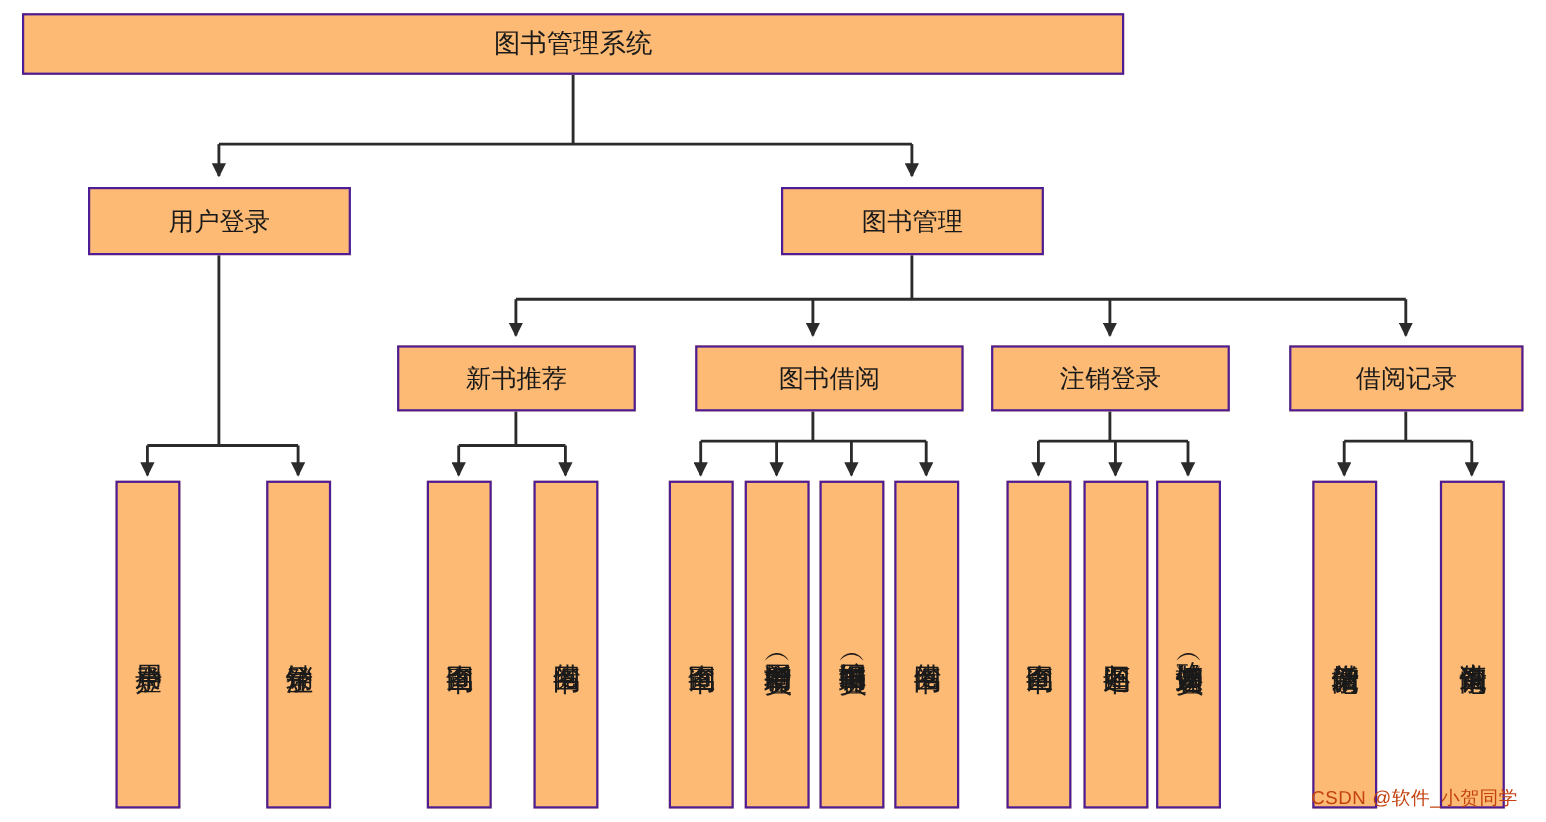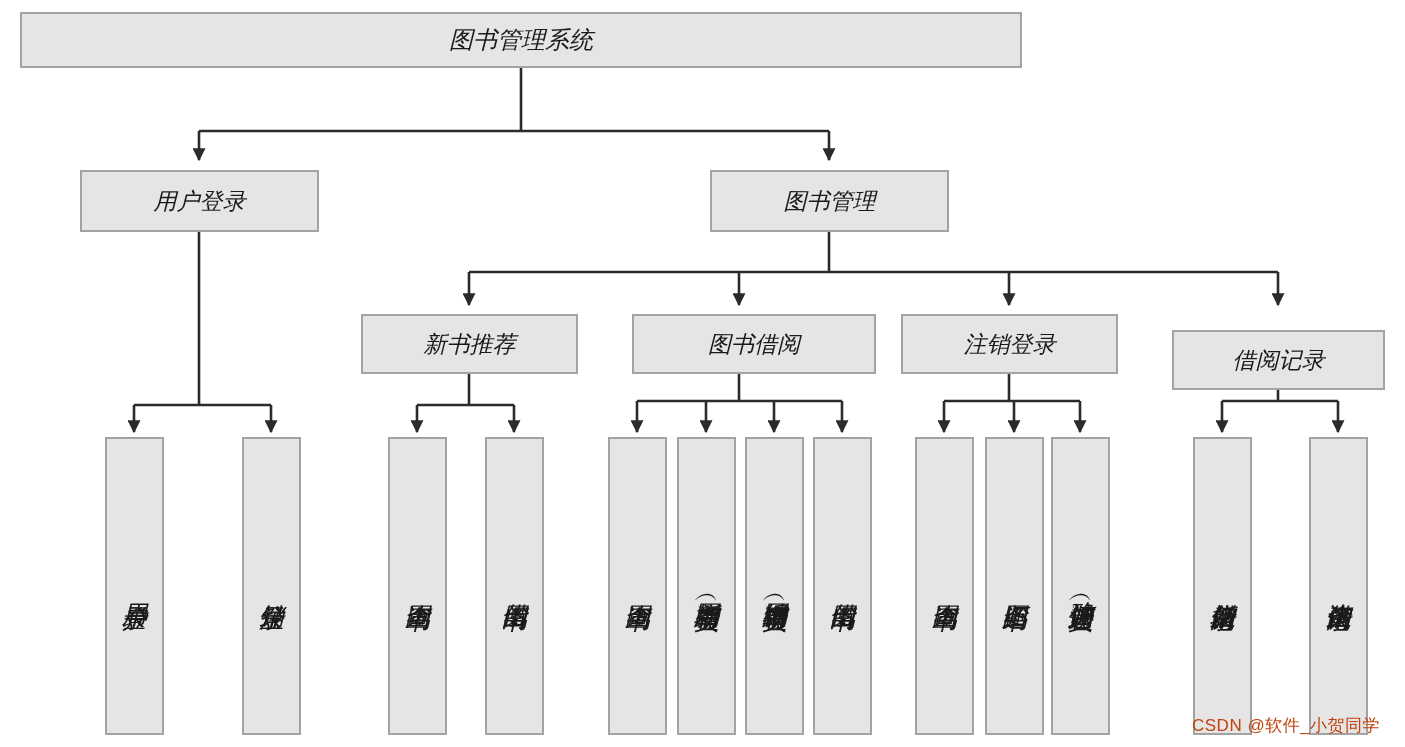--- a/index.html
+++ b/index.html
@@ -26,28 +26,27 @@
     position: absolute;
     left: 0;
     top: 0;
     width: 1405px;
     height: 747px;
     pointer-events: none;
   }
   .node {
     position: absolute;
     box-sizing: border-box;
-    background: #e5e5e5;
-    border: 2px solid #a3a3a3;
+    background: #fdba74;
+    border: 2px solid #4c1d95;
     display: flex;
     align-items: center;
     justify-content: center;
     color: #1a1a1a;
     z-index: 2;
-    font-style: italic;
   }
   .node-label {
     display: block;
     text-align: center;
     line-height: 1.15;
     white-space: nowrap;
   }
   .node.horizontal .node-label {
     font-size: 23px;
   }
@@ -144,21 +143,21 @@
 
   <div class="node horizontal" style="left:710px; top:170px; width:239px; height:62px;">
     <span class="node-label">图书管理</span>
   </div>
   <div class="node horizontal" style="left:632px; top:314px; width:244px; height:60px;">
     <span class="node-label">图书借阅</span>
   </div>
   <div class="node horizontal" style="left:901px; top:314px; width:217px; height:60px;">
     <span class="node-label">注销登录</span>
   </div>
-  <div class="node horizontal" style="left:1172px; top:314px; width:213px; height:60px;margin-top:16px;">
+  <div class="node horizontal" style="left:1172px; top:314px; width:213px; height:60px;">
     <span class="node-label">借阅记录</span>
   </div>
 
   <div class="node vertical" style="left:105px; top:437px; width:59px; height:298px;">
     <span class="node-label">用户登录</span>
   </div>
   <div class="node vertical" style="left:242px; top:437px; width:59px; height:298px;">
     <span class="node-label">注销登录</span>
   </div>
 

